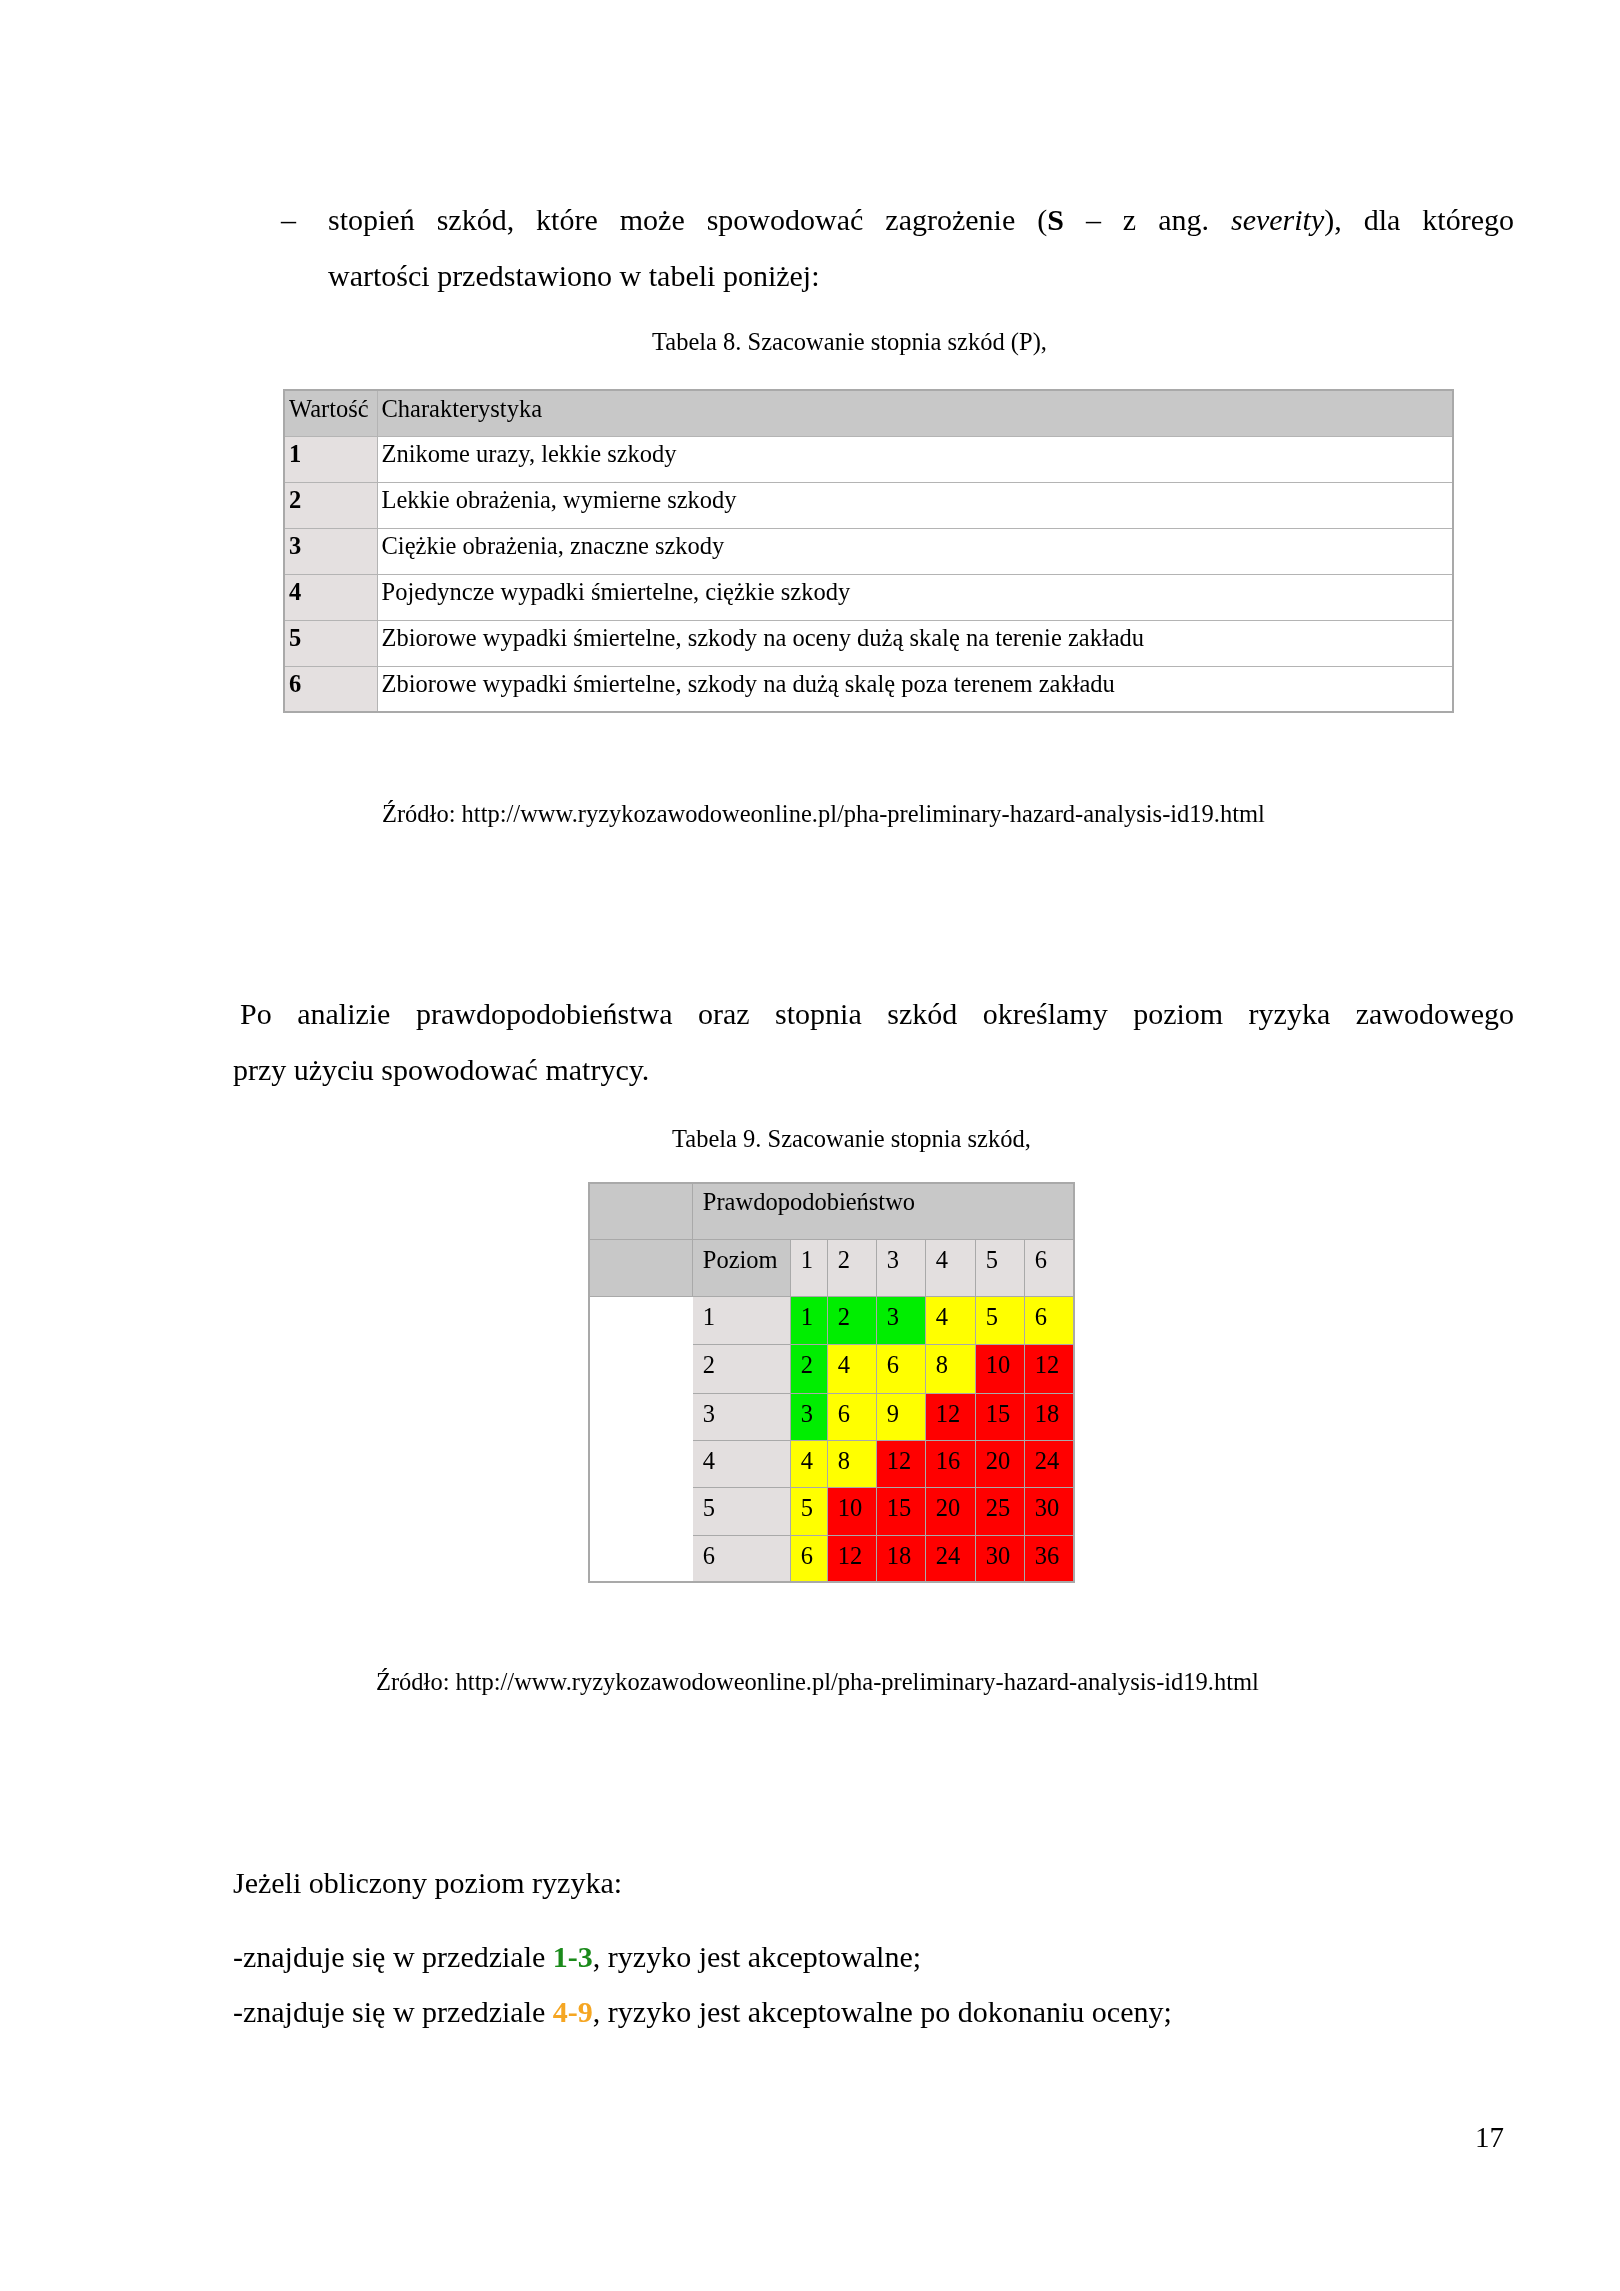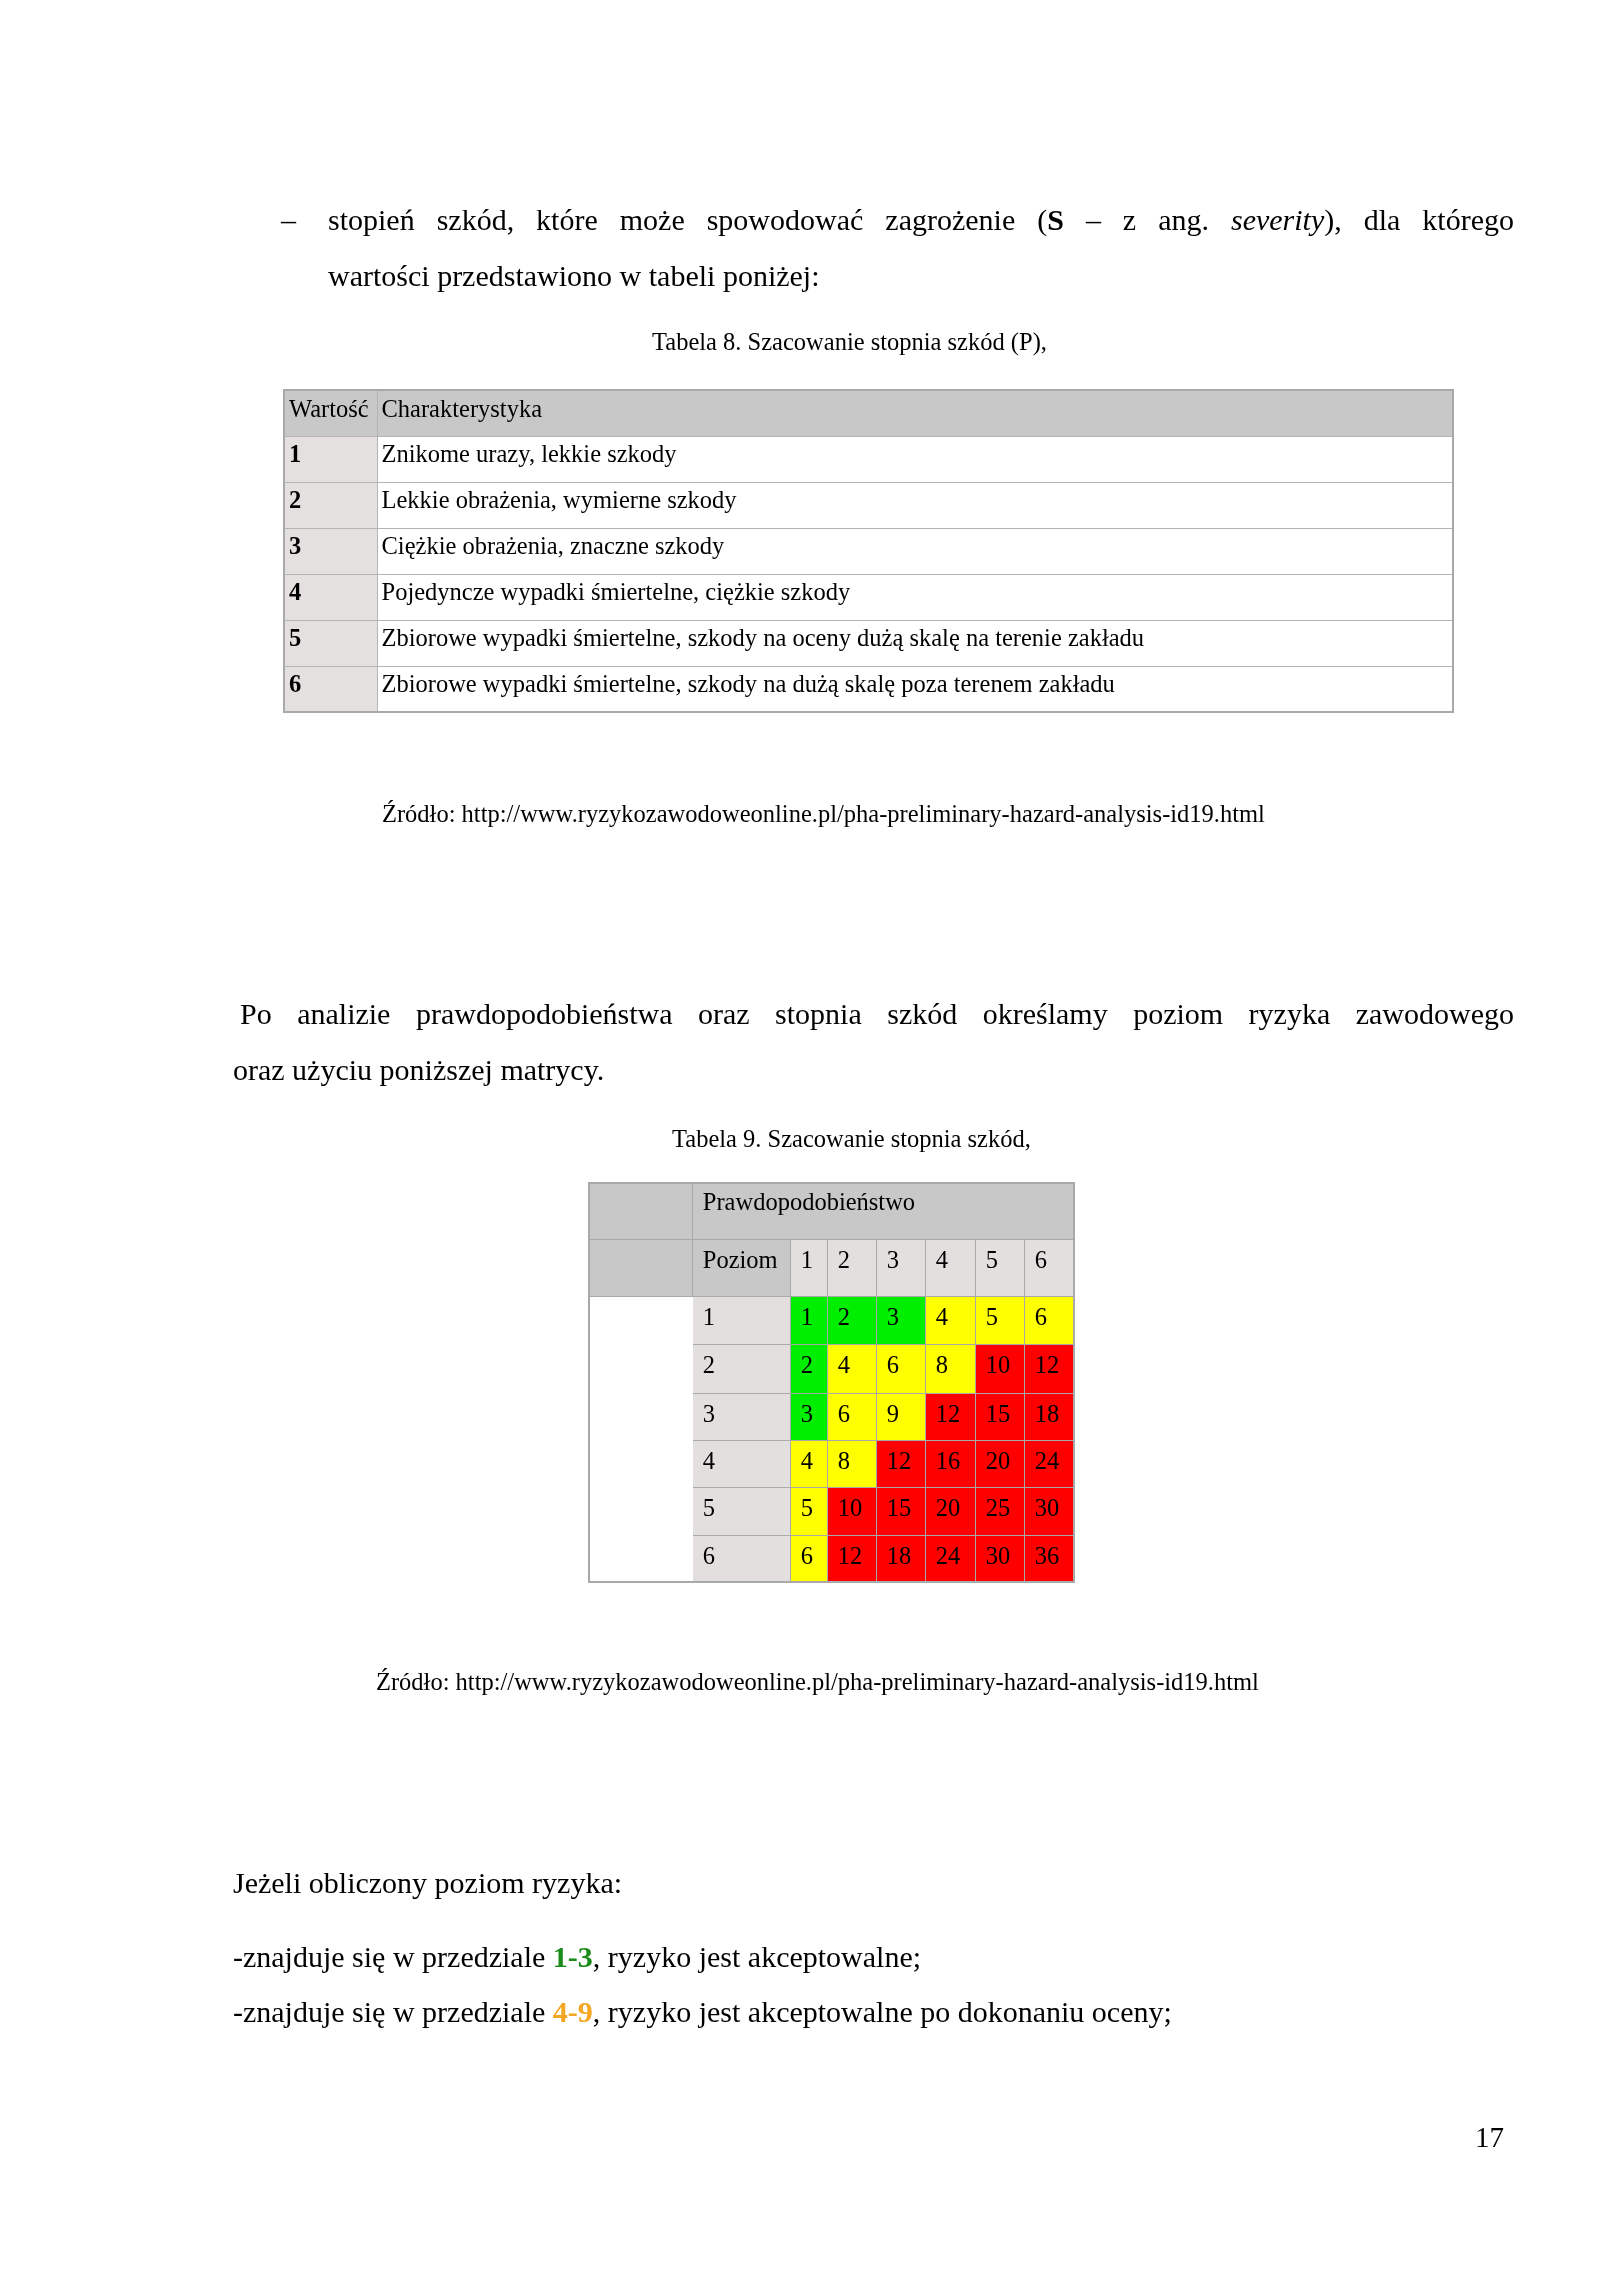--- a/index.html
+++ b/index.html
@@ -89,21 +89,21 @@
     </tr>
     <tr>
       <td class="v">6</td>
       <td class="c">Zbiorowe wypadki śmiertelne, szkody na dużą skalę poza terenem zakładu</td>
     </tr>
   </tbody>
 </table>
 <div id="t8-source" class="abs source">Źródło: http://www.ryzykozawodoweonline.pl/pha-preliminary-hazard-analysis-id19.html</div>
 
 <div id="para2-line1" class="abs para">Po analizie prawdopodobieństwa oraz stopnia szkód określamy poziom ryzyka zawodowego</div>
-<div id="para2-line2" class="abs para">oraz użyciu poniższej matrycy.</div>
+<div id="para2-line2" class="abs para">przy użyciu spowodować matrycy.</div>
 
 <div id="t9-caption" class="abs caption">Tabela 9. Szacowanie stopnia szkód,</div>
 <div id="matrix" class="abs">
   <div class="cell dark" style="left:0;top:0;width:105px;height:58px;"></div>
   <div class="cell dark" style="left:105px;top:0;width:382px;height:58px;">Prawdopodobieństwo</div>
   <div class="cell dark" style="left:0;top:58px;width:105px;height:57px;"></div>
   <div class="cell dark" style="left:105px;top:58px;width:98px;height:57px;">Poziom</div>
   <div id="matrix-cells">
       <div class="cell light" style="left: 203px; top: 58px; width: 37px; height: 57px;">1</div>
       <div class="cell light" style="left: 240px; top: 58px; width: 49px; height: 57px;">2</div>

